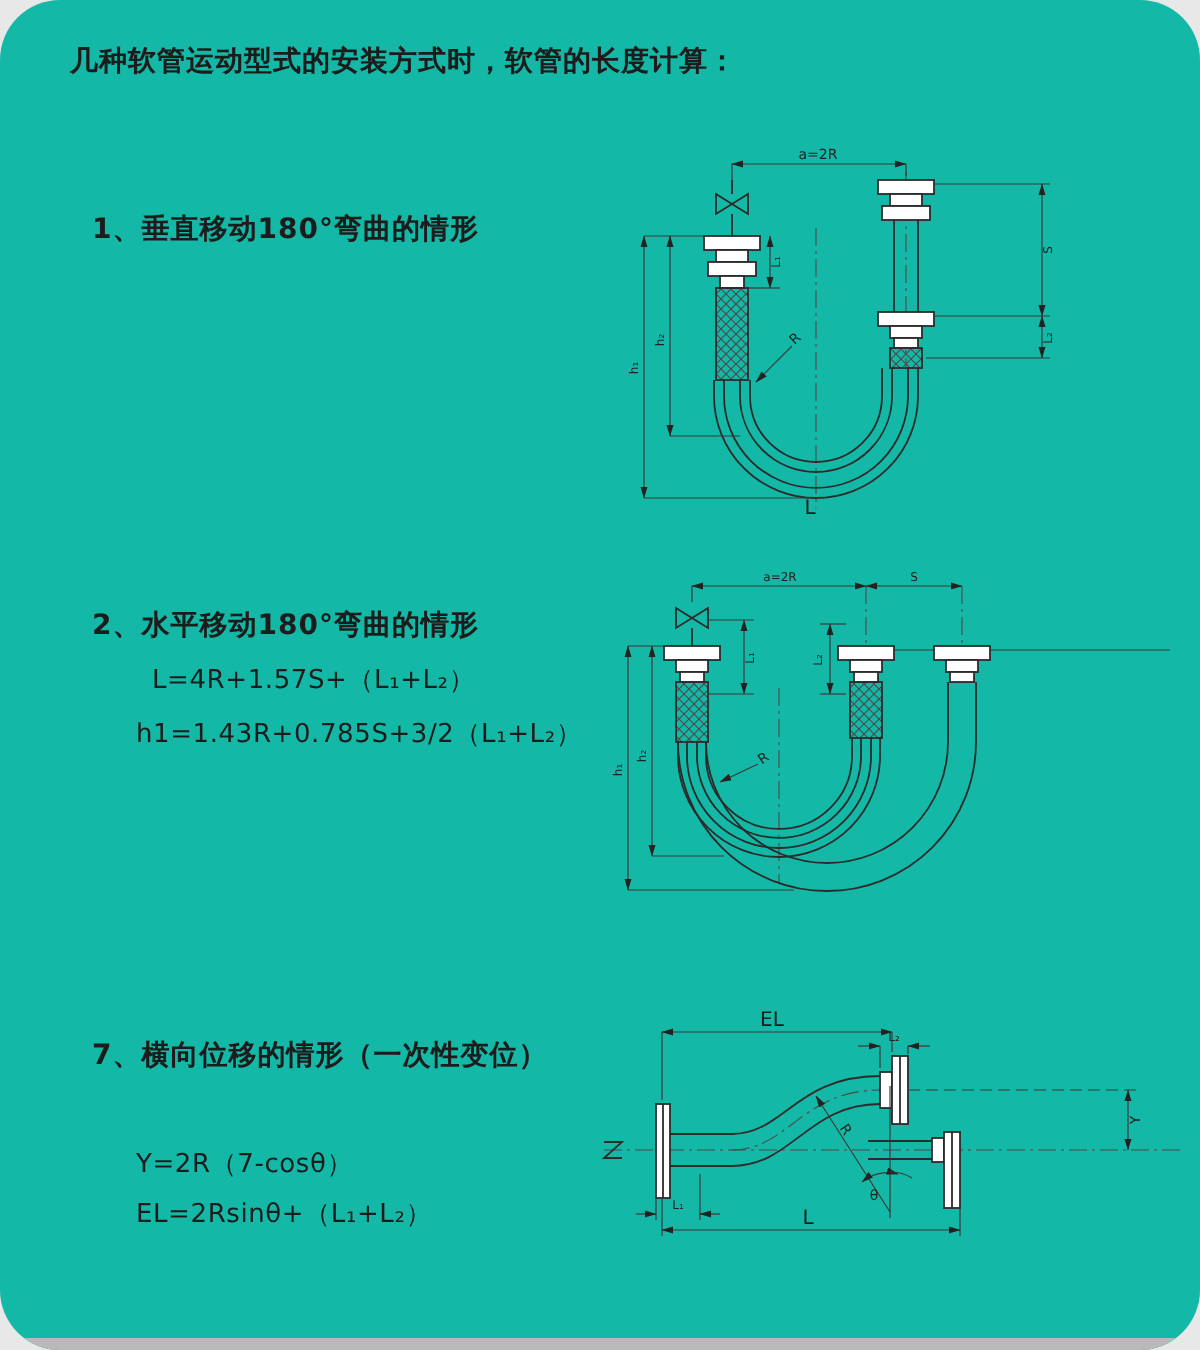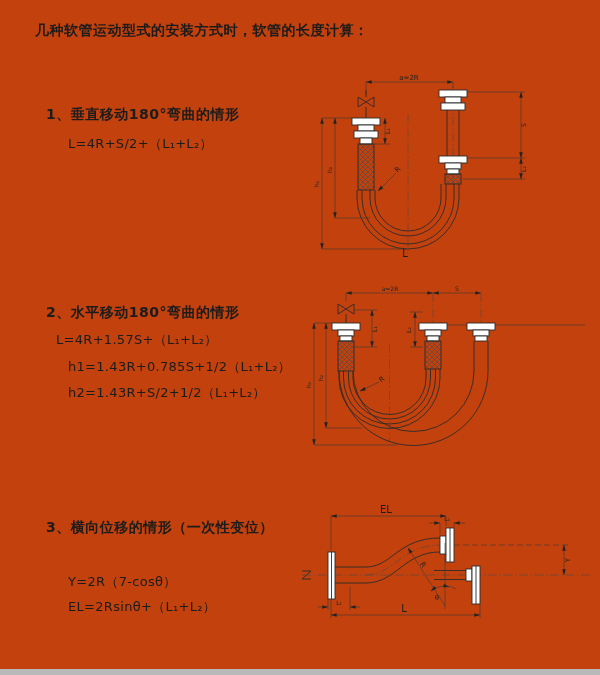--- a/index.html
+++ b/index.html
@@ -1,17 +1,17 @@
 <!DOCTYPE html>
 <html><head>
 <meta charset="utf-8">
 <style>
   html,body{margin:0;padding:0;background:#e8e8e8;}
   body{font-family:"DejaVu Sans","Liberation Sans",sans-serif;color:#1c1c1c;}
-  .page{position:relative;width:600px;height:675px;background:#c2410c;overflow:hidden;}
+  .page{position:relative;width:600px;height:675px;background:#14b8a6;overflow:hidden;border-radius:30px;}
   .title{position:absolute;left:35px;top:22px;font-size:14px;font-weight:bold;letter-spacing:.5px;}
   .sec-heading{position:absolute;font-size:14px;font-weight:bold;letter-spacing:.5px;}
   .formula{position:absolute;font-size:13px;letter-spacing:.3px;white-space:pre;}
   svg{position:absolute;overflow:visible;}
   .ln{stroke:#2b2b2b;stroke-width:.9;fill:none;}
   .fl{fill:#ffffff;stroke:#2b2b2b;stroke-width:.9;}
   .dim{stroke:#3a3a3a;stroke-width:.6;fill:none;}
   .cl{stroke:#4a4a4a;stroke-width:.55;fill:none;stroke-dasharray:9 2.5 1.5 2.5;}
   .dt{font-size:7px;fill:#222;}
   .dt-big{font-size:10px;fill:#1c1c1c;}
@@ -19,28 +19,26 @@
   .scan-edge{position:absolute;left:0;right:0;bottom:0;height:6px;background:#b9b9b9;}
 </style>
 </head>
 <body>
 
 <div class="page">
 
   <div class="title">几种软管运动型式的安装方式时，软管的长度计算：</div>
 
   <div class="sec-heading" style="left:46px;top:106px">1、垂直移动180°弯曲的情形</div>
-  <div class="formula" style="left:68px;top:135px">L=4R+S/2+（L₁+L₂）</div>
 
   <div class="sec-heading" style="left:46px;top:304px">2、水平移动180°弯曲的情形</div>
-  <div class="formula" style="left:56px;top:331px">L=4R+1.57S+（L₁+L₂）</div>
-  <div class="formula" style="left:68px;top:358px">h1=1.43R+0.785S+1/2（L₁+L₂）</div>
-  <div class="formula" style="left:68px;top:384px">h2=1.43R+S/2+1/2（L₁+L₂）</div>
-
-  <div class="sec-heading" style="left:46px;top:519px">3、横向位移的情形（一次性变位）</div>
+  <div class="formula" style="left:76px;top:331px">L=4R+1.57S+（L₁+L₂）</div>
+  <div class="formula" style="left:68px;top:358px">h1=1.43R+0.785S+3/2（L₁+L₂）</div>
+
+  <div class="sec-heading" style="left:46px;top:519px">7、横向位移的情形（一次性变位）</div>
   <div class="formula" style="left:68px;top:573px">Y=2R（7-cosθ）</div>
   <div class="formula" style="left:68px;top:598px">EL=2Rsinθ+（L₁+L₂）</div>
 
   <svg style="left:308px;top:72px" width="280" height="190" viewBox="0 0 280 190">
     <defs>
       <pattern id="hA" width="5" height="5" patternUnits="userSpaceOnUse">
         <path d="M0,5 L5,0 M0,0 L5,5" stroke="#4a4a4a" stroke-width="0.6"></path>
       </pattern>
       <marker id="arA" viewBox="0 0 10 10" refX="9.5" refY="5" markerWidth="10" markerHeight="10" orient="auto-start-reverse">
         <path d="M0,2 L10,5 L0,8 Z" fill="#222"></path>

